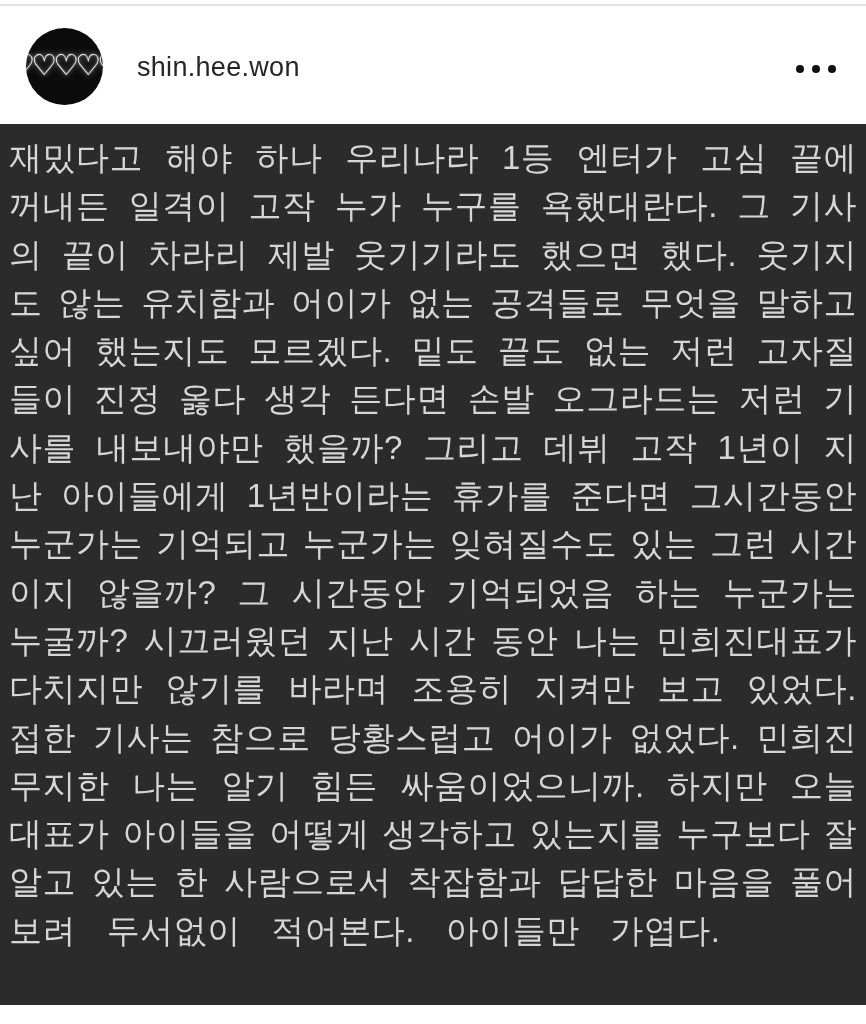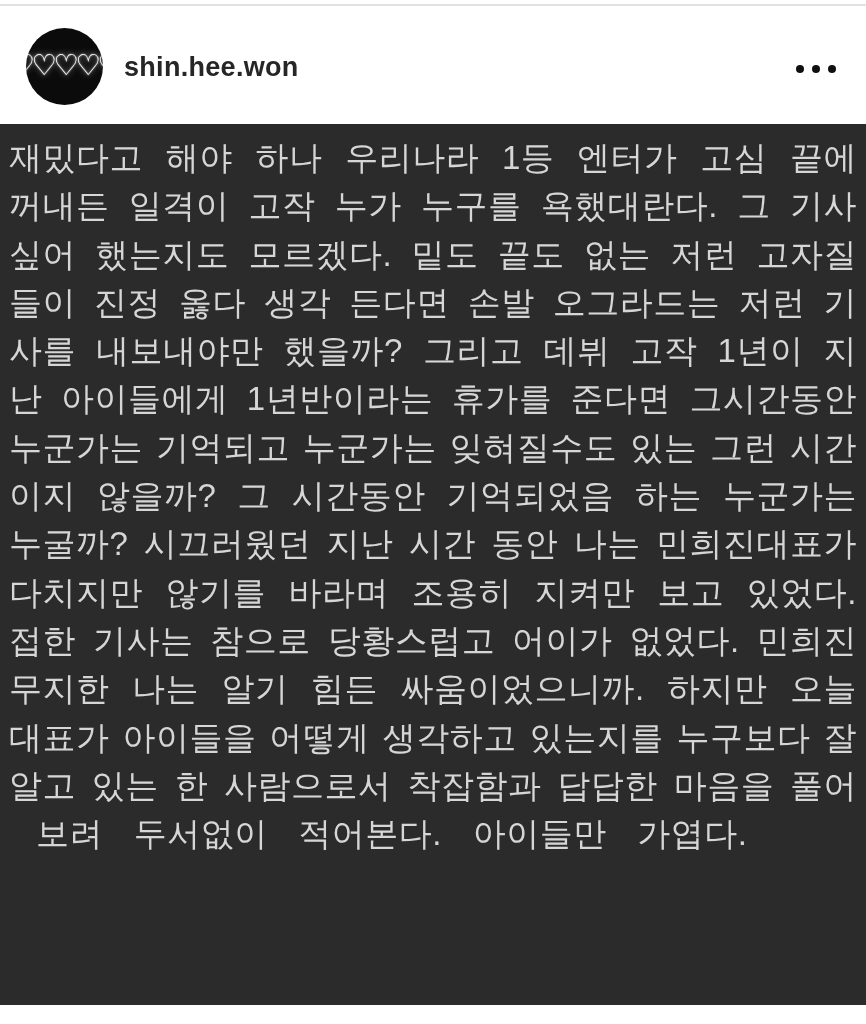--- a/index.html
+++ b/index.html
@@ -50,24 +50,24 @@
     color: #ffffff;
     font-size: 29px;
     line-height: 29px;
     letter-spacing: -4px;
     white-space: nowrap;
     text-shadow: 0 0 6px rgba(255,255,255,0.95), 0 0 2px rgba(255,255,255,0.9);
     transform: translateY(-1px);
   }
   .username {
     position: absolute;
-    left: 124px;
+    left: 137px;
     top: 46px;
     font-size: 27px;
-    font-weight: 700;
+    font-weight: 400;
     color: #262626;
     letter-spacing: 0.3px;
     cursor: pointer;
     text-align: center;
   }
   .more-options {
     position: absolute;
     right: 26px;
     top: 53px;
     display: flex;
@@ -102,21 +102,20 @@
     text-align: justify;
     text-align-last: justify;
     word-spacing: 2px;
     letter-spacing: 0.5px;
     overflow: hidden;
   }
   .tline.last {
     text-align: center;
     text-align-last: left;
     word-spacing: 21px;
-    margin-left: 27px;
   }
 </style>
 </head>
 <body>
 
 <div class="screen">
 
   <div class="top-divider"></div>
 
   <header class="post-header">
@@ -127,20 +126,22 @@
     <div class="more-options">
       <span class="dot"></span>
       <span class="dot"></span>
       <span class="dot"></span>
     </div>
   </header>
 
   <div class="post-image">
     <div class="tline">재밌다고 해야 하나 우리나라 1등 엔터가 고심 끝에</div>
     <div class="tline">꺼내든 일격이 고작 누가 누구를 욕했대란다. 그 기사</div>
+    <div class="tline">의 끝이 차라리 제발 웃기기라도 했으면 했다. 웃기지</div>
+    <div class="tline">도 않는 유치함과 어이가 없는 공격들로 무엇을 말하고</div>
     <div class="tline">싶어 했는지도 모르겠다. 밑도 끝도 없는 저런 고자질</div>
     <div class="tline">들이 진정 옳다 생각 든다면 손발 오그라드는 저런 기</div>
     <div class="tline">사를 내보내야만 했을까? 그리고 데뷔 고작 1년이 지</div>
     <div class="tline">난 아이들에게 1년반이라는 휴가를 준다면 그시간동안</div>
     <div class="tline">누군가는 기억되고 누군가는 잊혀질수도 있는 그런 시간</div>
     <div class="tline">이지 않을까? 그 시간동안 기억되었음 하는 누군가는</div>
     <div class="tline">누굴까? 시끄러웠던 지난 시간 동안 나는 민희진대표가</div>
     <div class="tline">다치지만 않기를 바라며 조용히 지켜만 보고 있었다.</div>
     <div class="tline">접한 기사는 참으로 당황스럽고 어이가 없었다. 민희진</div>
     <div class="tline">무지한 나는 알기 힘든 싸움이었으니까. 하지만 오늘</div>

